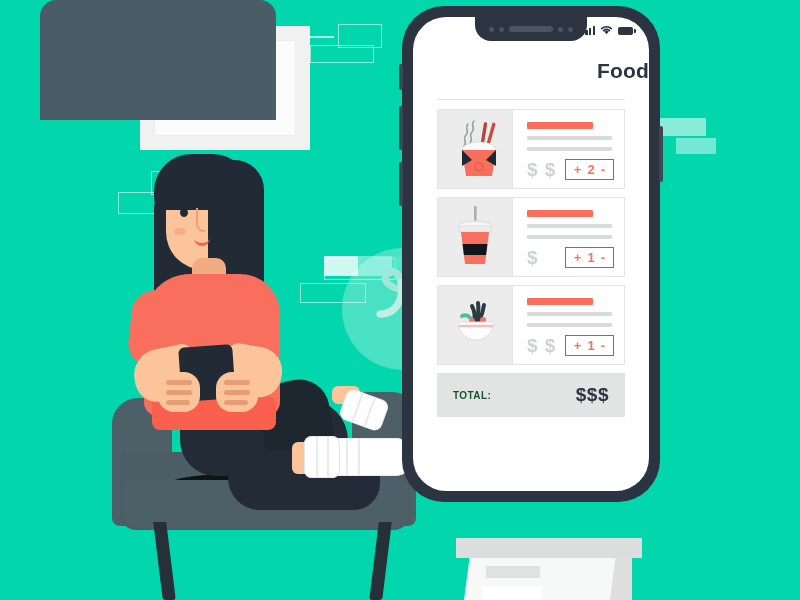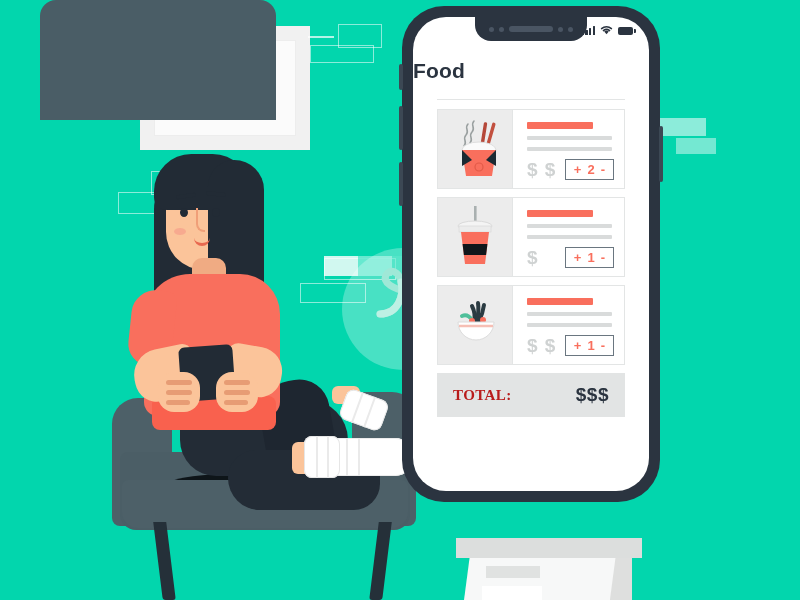--- a/index.html
+++ b/index.html
@@ -102,38 +102,38 @@
   .notch .speaker{width:44px;height:6px;border-radius:3px;background:#4a5563;}
 
   .statusbar{position:absolute;right:16px;top:8px;display:flex;align-items:flex-end;gap:5px;}
   .sig{display:flex;align-items:flex-end;gap:1.2px;}
   .sig i{width:2.4px;background:#2b3440;border-radius:.5px;}
   .sig i:nth-child(1){height:3px;}.sig i:nth-child(2){height:5px;}
   .sig i:nth-child(3){height:7px;}.sig i:nth-child(4){height:9px;}
   .batt{width:15px;height:8px;border-radius:2px;background:#2b3440;position:relative;}
   .batt:after{content:"";position:absolute;right:-2.5px;top:2px;width:2px;height:4px;background:#2b3440;border-radius:0 1px 1px 0;}
 
-  .app-title{position:absolute;left:0;right:0;top:42px;text-align:left;font-size:21px;font-weight:bold;color:#2b3440;letter-spacing:.2px;}
+  .app-title{position:absolute;left:0;right:0;top:42px;text-align:right;font-size:21px;font-weight:bold;color:#2b3440;letter-spacing:.2px;}
   .title-rule{position:absolute;left:24px;right:24px;top:82px;height:1px;background:#e3e5e5;}
 
   .cart{position:absolute;left:24px;right:24px;top:92px;}
   .item{display:flex;height:78px;margin-bottom:8px;border:1px solid #e3e5e5;background:#ffffff;}
   .thumb{width:74px;background:#ececec;border-right:1px solid #e3e5e5;position:relative;flex:0 0 74px;}
   .item-body{flex:1;position:relative;padding:12px 12px 0 14px;}
   .name-bar{width:66px;height:7px;background:#f96f5d;border-radius:1px;}
   .line{height:4px;background:#d9dbdb;border-radius:1px;margin-top:7px;}
   .line.l1{width:100%;}
   .line.l2{width:100%;}
   .price{position:absolute;left:14px;bottom:7px;font-size:19px;font-weight:bold;color:#cfd2d2;letter-spacing:1px;}
   .stepper{position:absolute;right:10px;bottom:8px;border:1px solid #6a7680;padding:3px 8px;display:flex;align-items:center;gap:6px;}
   .stepper span{color:#f96f5d;font-size:13px;font-weight:bold;line-height:1;}
   .qty{color:#f96f5d;font-size:13px;font-weight:bold;}
 
   .total{position:absolute;left:24px;right:24px;top:356px;height:44px;background:#e2e4e4;display:flex;align-items:center;justify-content:space-between;padding:0 16px;box-sizing:border-box;}
-  .total .lbl{font-size:15px;font-weight:bold;color:#b91c1c;letter-spacing:.4px;font-family:Liberation Serif, serif;}
+  .total .lbl{font-size:10px;font-weight:bold;color:#14532d;letter-spacing:.4px;}
   .total .val{font-size:19px;font-weight:bold;color:#2b3440;letter-spacing:.5px;}
   .order-btn{position:absolute;left:44px;right:44px;top:418px;height:58px;background:#f96f5d;border-radius:29px;
              display:flex;align-items:center;justify-content:center;color:#ffffff;font-size:16px;font-weight:bold;letter-spacing:1.4px;border:none;}
 </style>
 </head>
 <body>
 
 <div id="stage">
 
   <div class="deco deco-outline" style="left:338px;top:24px;width:42px;height:22px;"></div>

